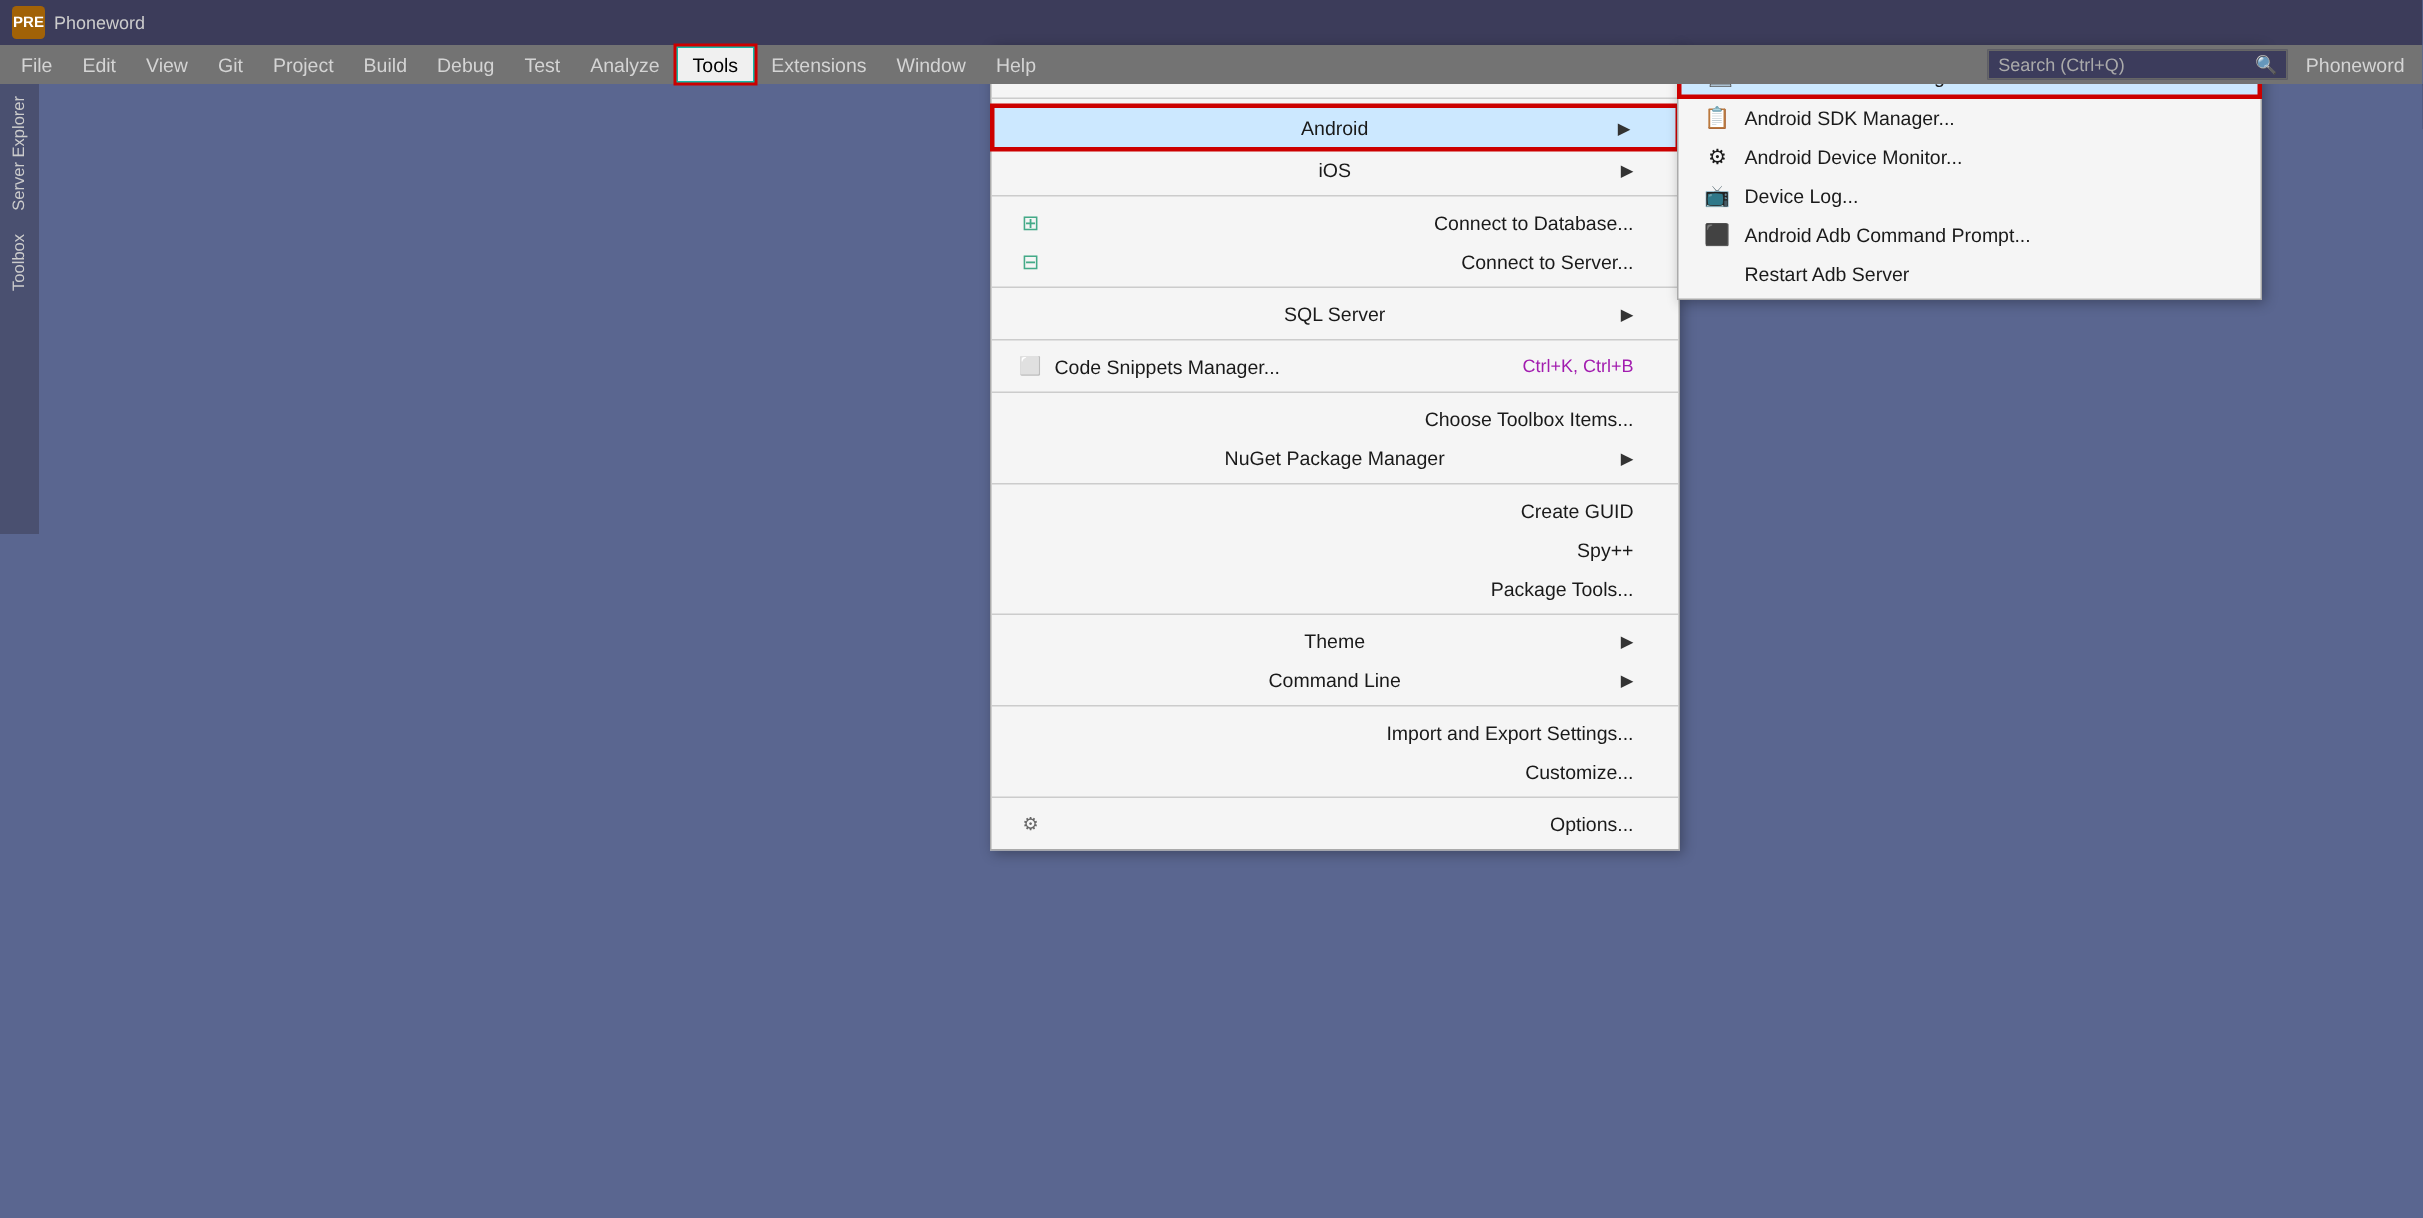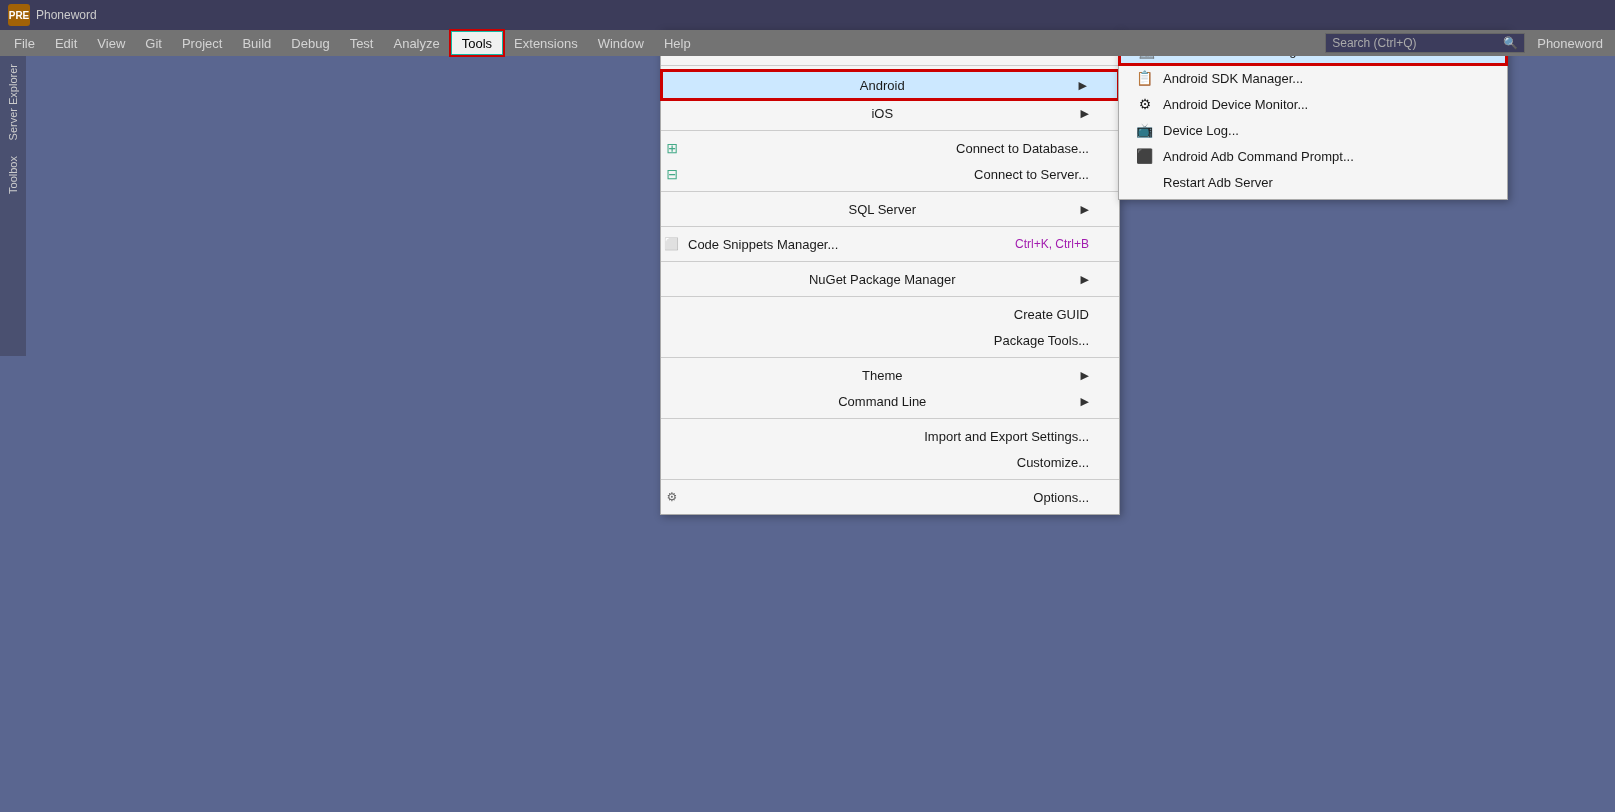--- a/index.html
+++ b/index.html
@@ -163,21 +163,21 @@
       left: 660px;
       background: #f5f5f5;
       border: 1px solid #aaa;
       box-shadow: 2px 2px 8px rgba(0,0,0,0.3);
       width: 460px;
       z-index: 600;
       padding: 4px 0;
     }
 
     .menu-dropdown-item {
-      padding: 5px 30px 5px 1px;
+      padding: 5px 30px 5px 16px;
       color: #1a1a1a;
       font-size: 13px;
       cursor: pointer;
       display: flex;
       align-items: center;
       justify-content: space-between;
       position: relative;
     }
     .menu-dropdown-item.android-highlighted {
       background: #cce8ff;
@@ -355,35 +355,43 @@
   <div class="menu-dropdown-separator"></div>
 
   <div class="menu-dropdown-item">
     <span class="item-icon" style="color:#777;font-size:12px;">⬜</span>
     <span>Code Snippets Manager...</span>
     <span class="shortcut">Ctrl+K, Ctrl+B</span>
   </div>
 
   <div class="menu-dropdown-separator"></div>
 
+  <div class="menu-dropdown-item">
+    <span class="item-icon"></span>
+    <span>Choose Toolbox Items...</span>
+  </div>
 
   <div class="menu-dropdown-item">
     <span class="item-icon"></span>
     <span>NuGet Package Manager</span>
     <span class="arrow">▶</span>
   </div>
 
   <div class="menu-dropdown-separator"></div>
 
   <div class="menu-dropdown-item">
     <span class="item-icon"></span>
     <span>Create GUID</span>
   </div>
 
 
+  <div class="menu-dropdown-item">
+    <span class="item-icon"></span>
+    <span>Spy++</span>
+  </div>
 
   <div class="menu-dropdown-item">
     <span class="item-icon"></span>
     <span>Package Tools...</span>
   </div>
 
   <div class="menu-dropdown-separator"></div>
 
   <div class="menu-dropdown-item">
     <span class="item-icon"></span>

